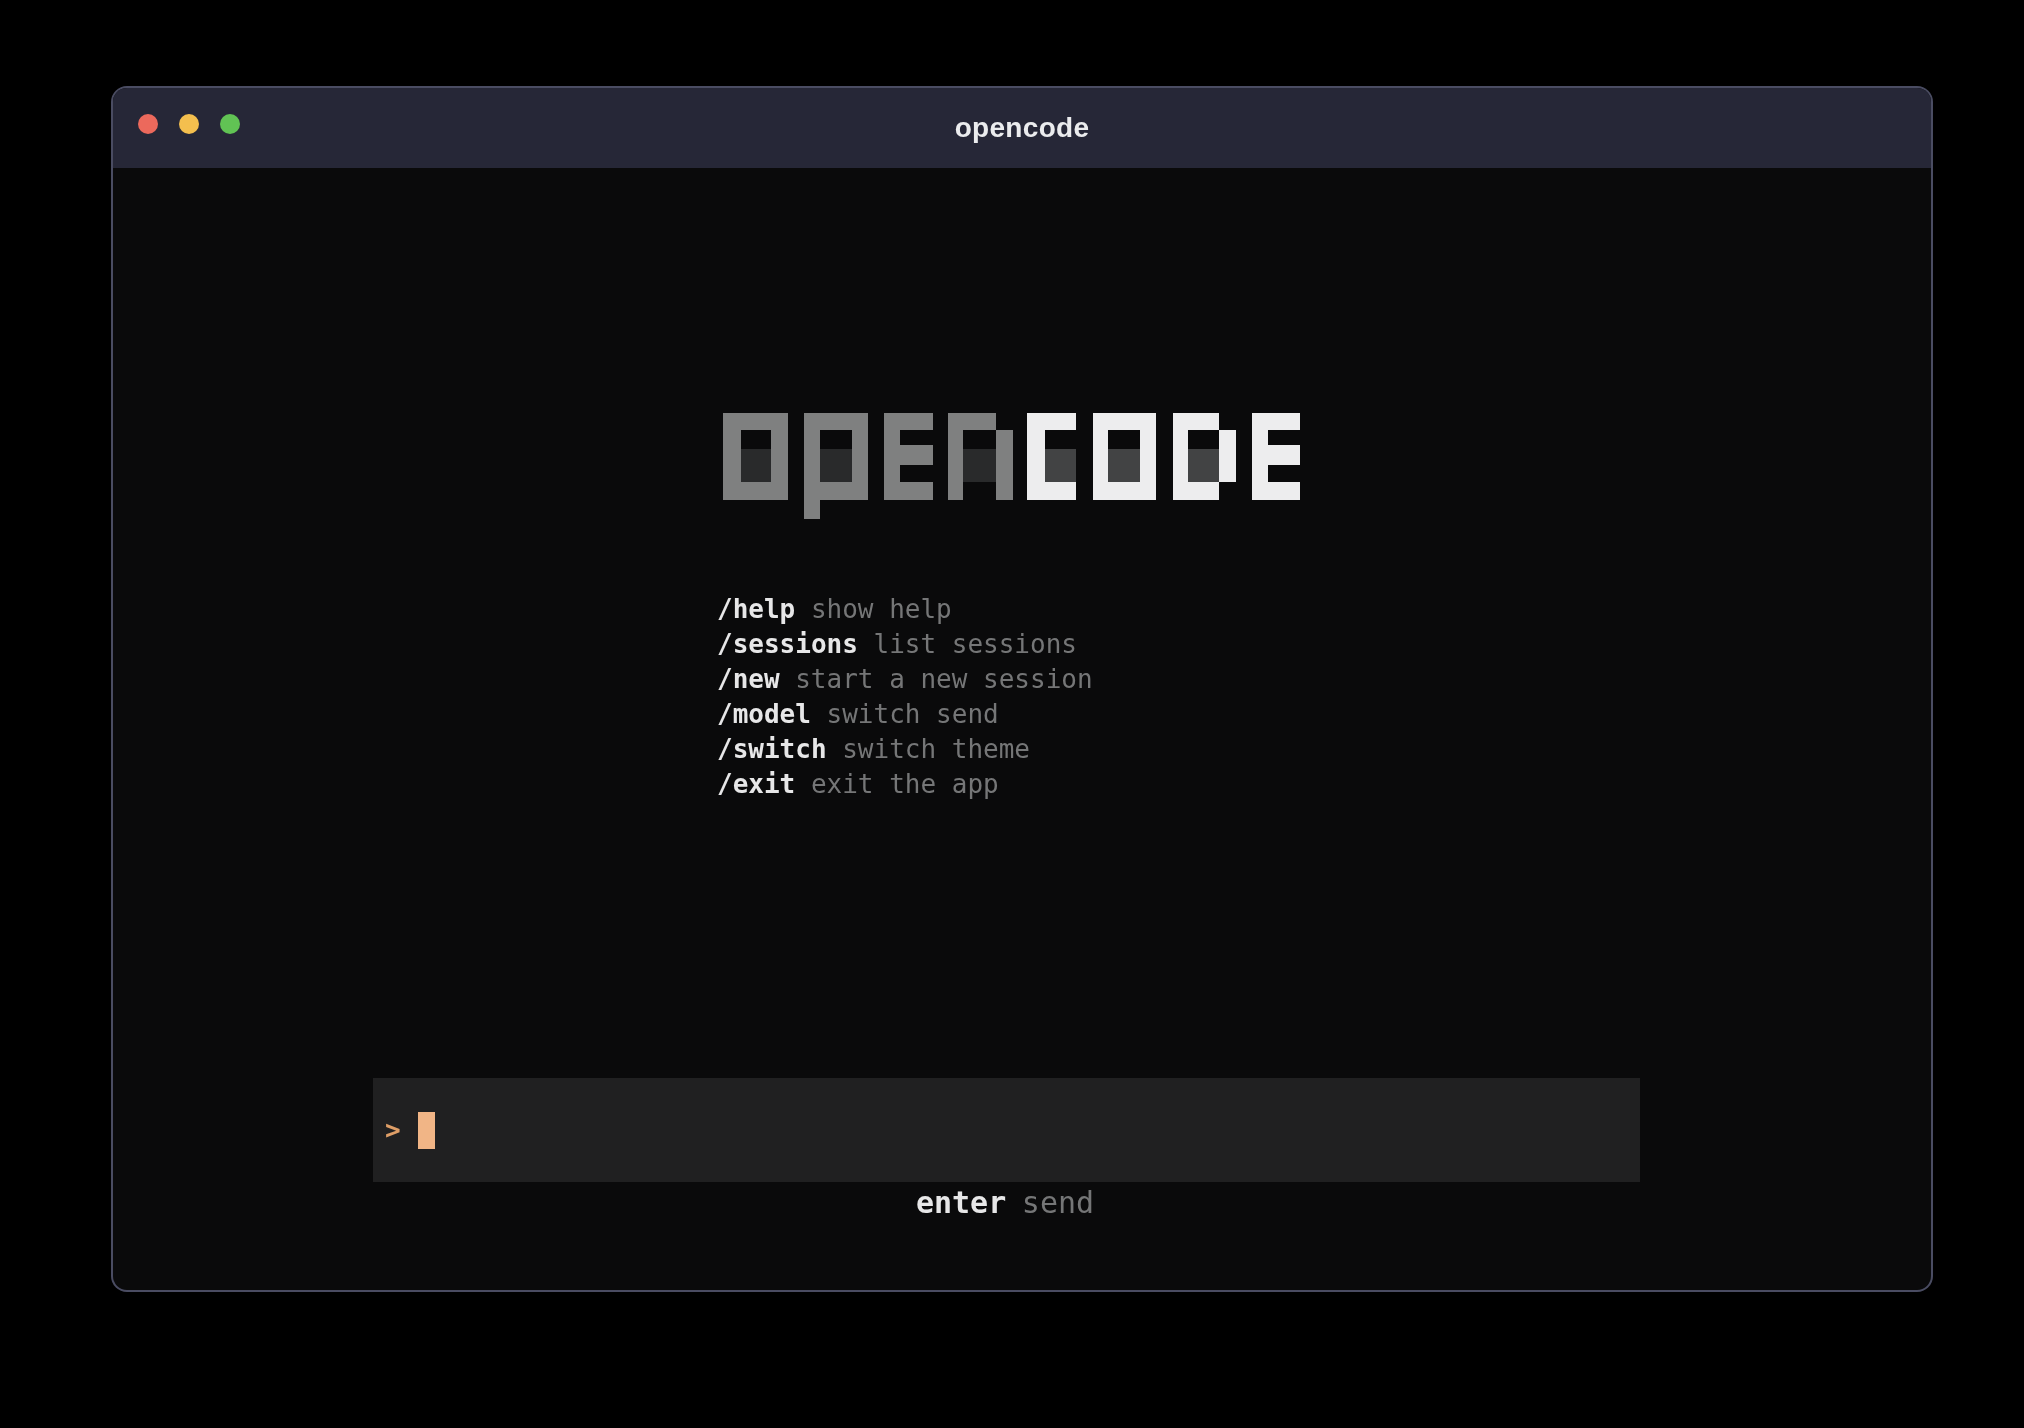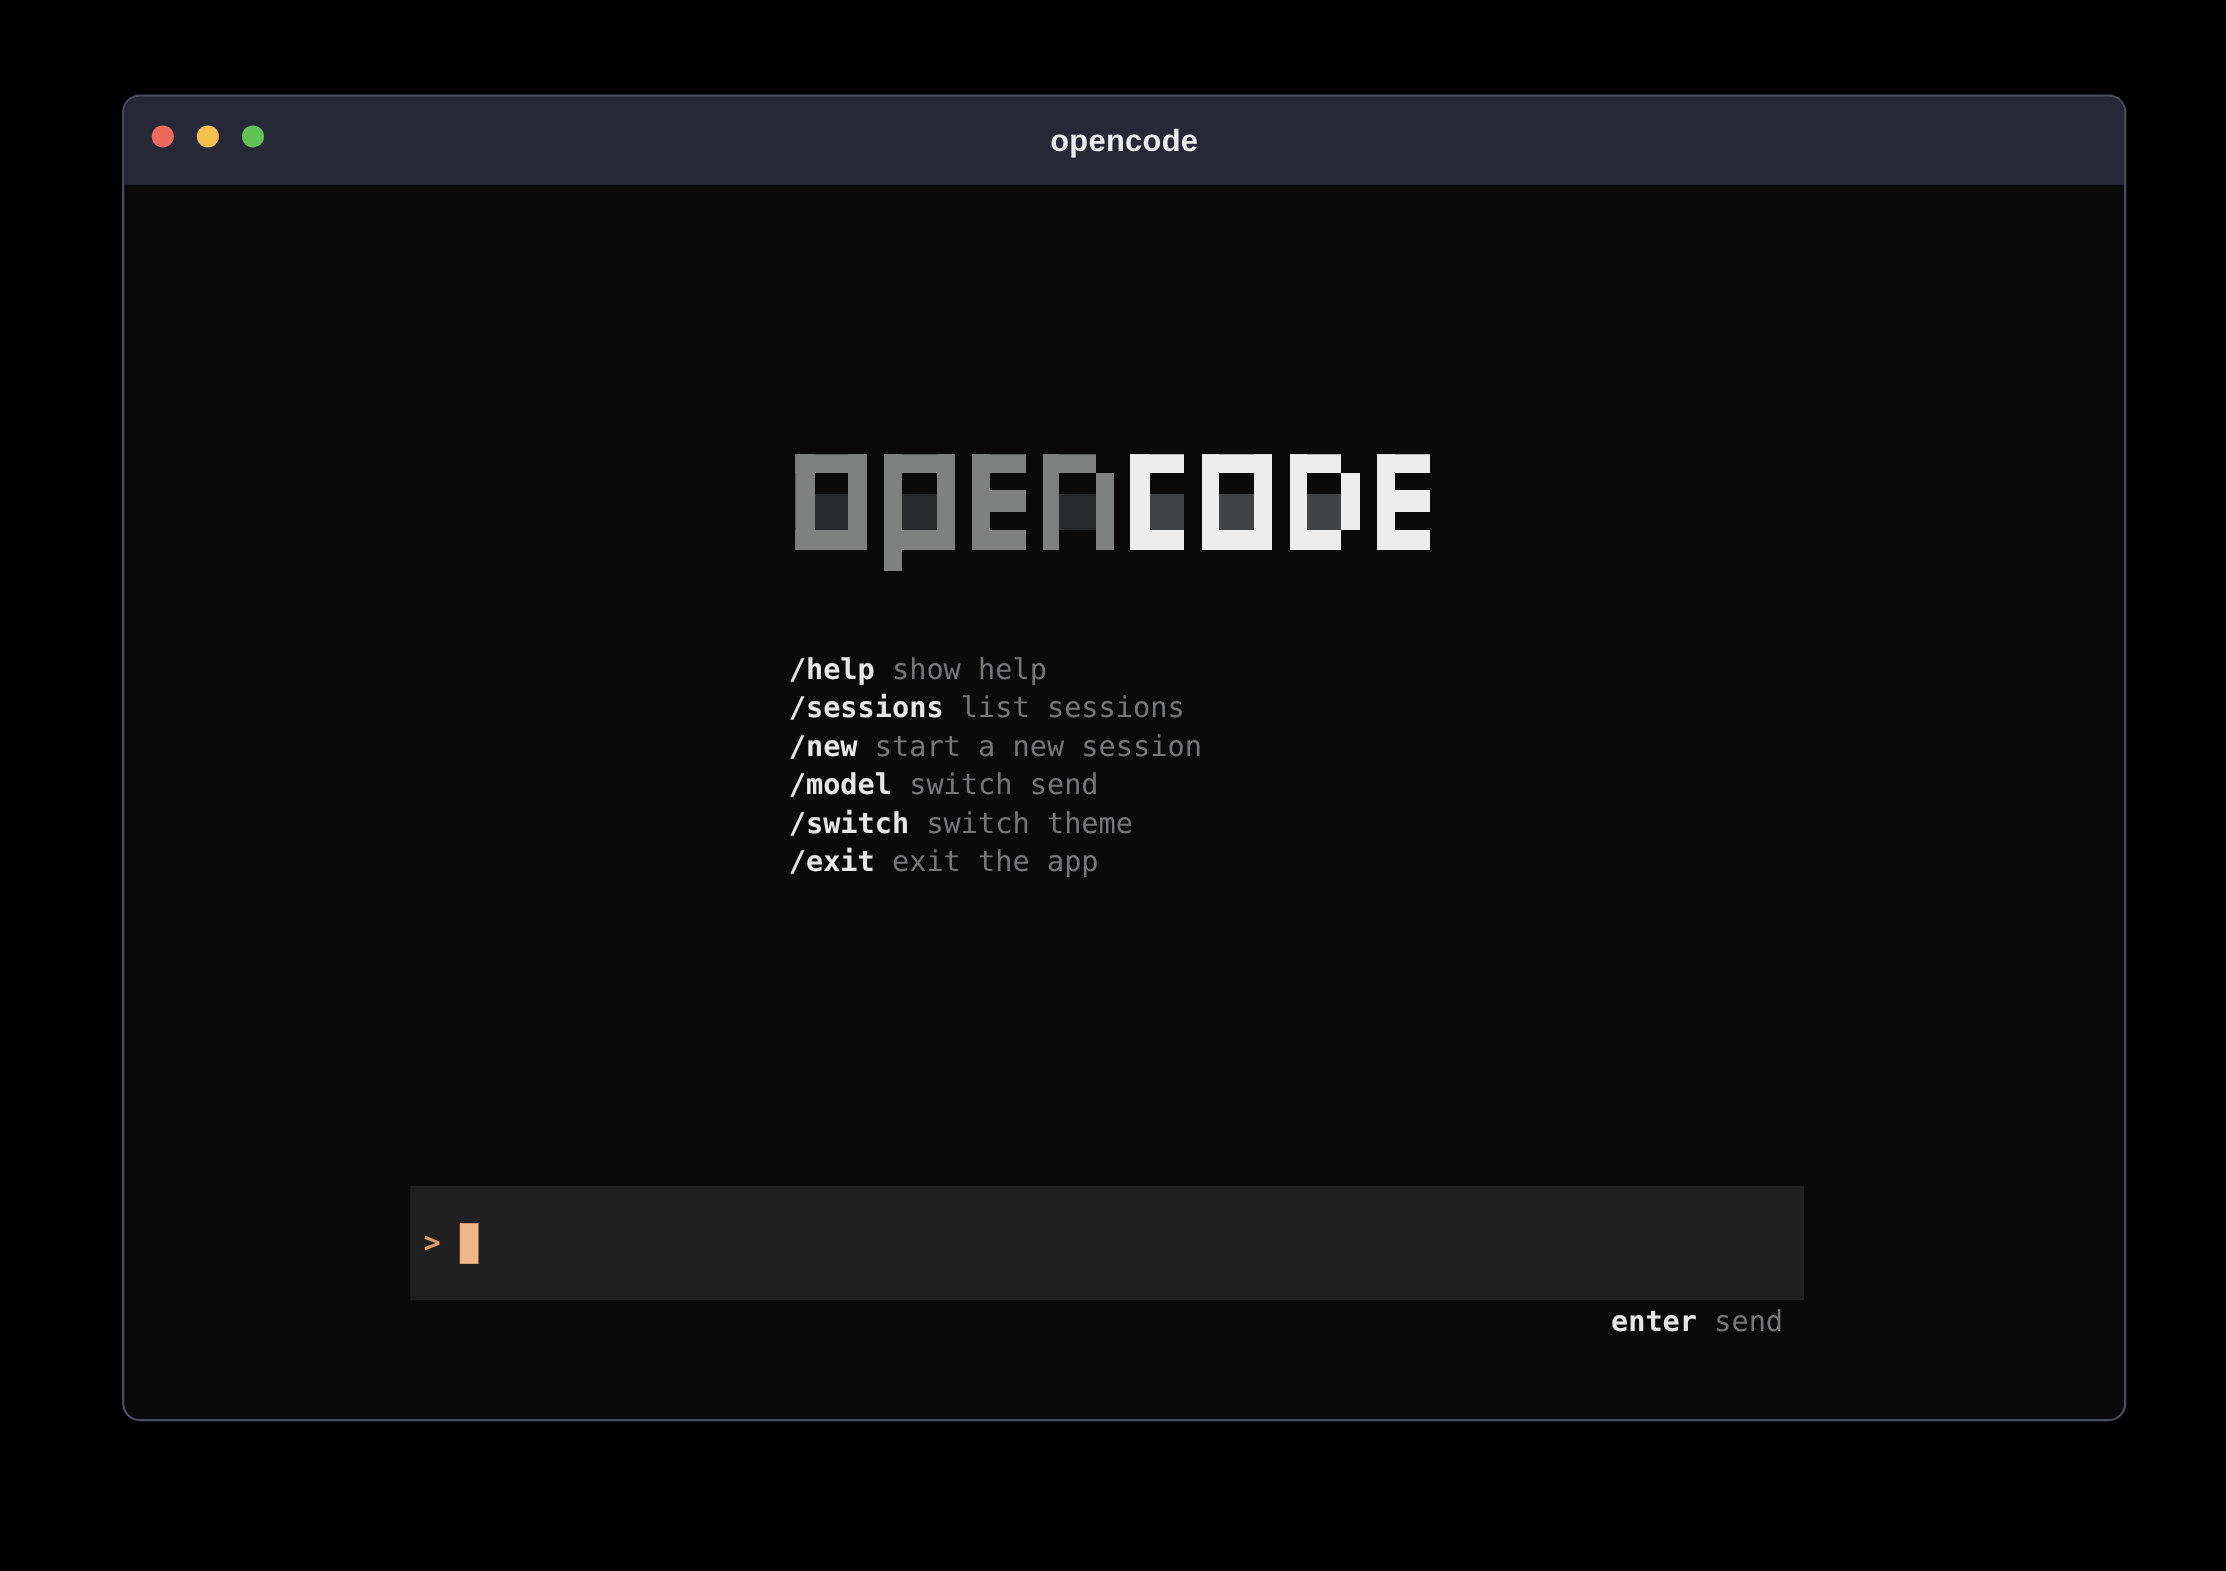--- a/index.html
+++ b/index.html
@@ -29,22 +29,22 @@
   .cmd{color:var(--text-bright);font-weight:700;}
   .desc{color:var(--text-dim);}
 
   .input-box{position:absolute;left:260px;top:990px;width:1267px;height:104px;
              background:var(--input-bg);display:flex;align-items:center;padding-left:12px;
              box-sizing:border-box;cursor:text;}
   .prompt{font-size:26px;font-weight:700;color:var(--prompt-orange);}
   .cursor{width:17px;height:37px;margin-left:17px;background:var(--cursor-peach);}
 
   .statusbar{position:absolute;left:260px;top:1096px;width:1267px;height:36px;
-             display:flex;justify-content:flex-end;align-items:center;
-             font-size:26px;box-sizing:border-box;padding:0 19px 0 16px;}
+             display:flex;justify-content:center;align-items:center;
+             font-size:30px;box-sizing:border-box;padding:0 19px 0 16px;}
   .pair{display:flex;gap:15.6px;}
   .bright{color:var(--text-bright);font-weight:700;}
   .dim{color:var(--text-dim);}
 </style>
 </head>
 <body>
 
 <div class="stage">
   <div class="window">
 

